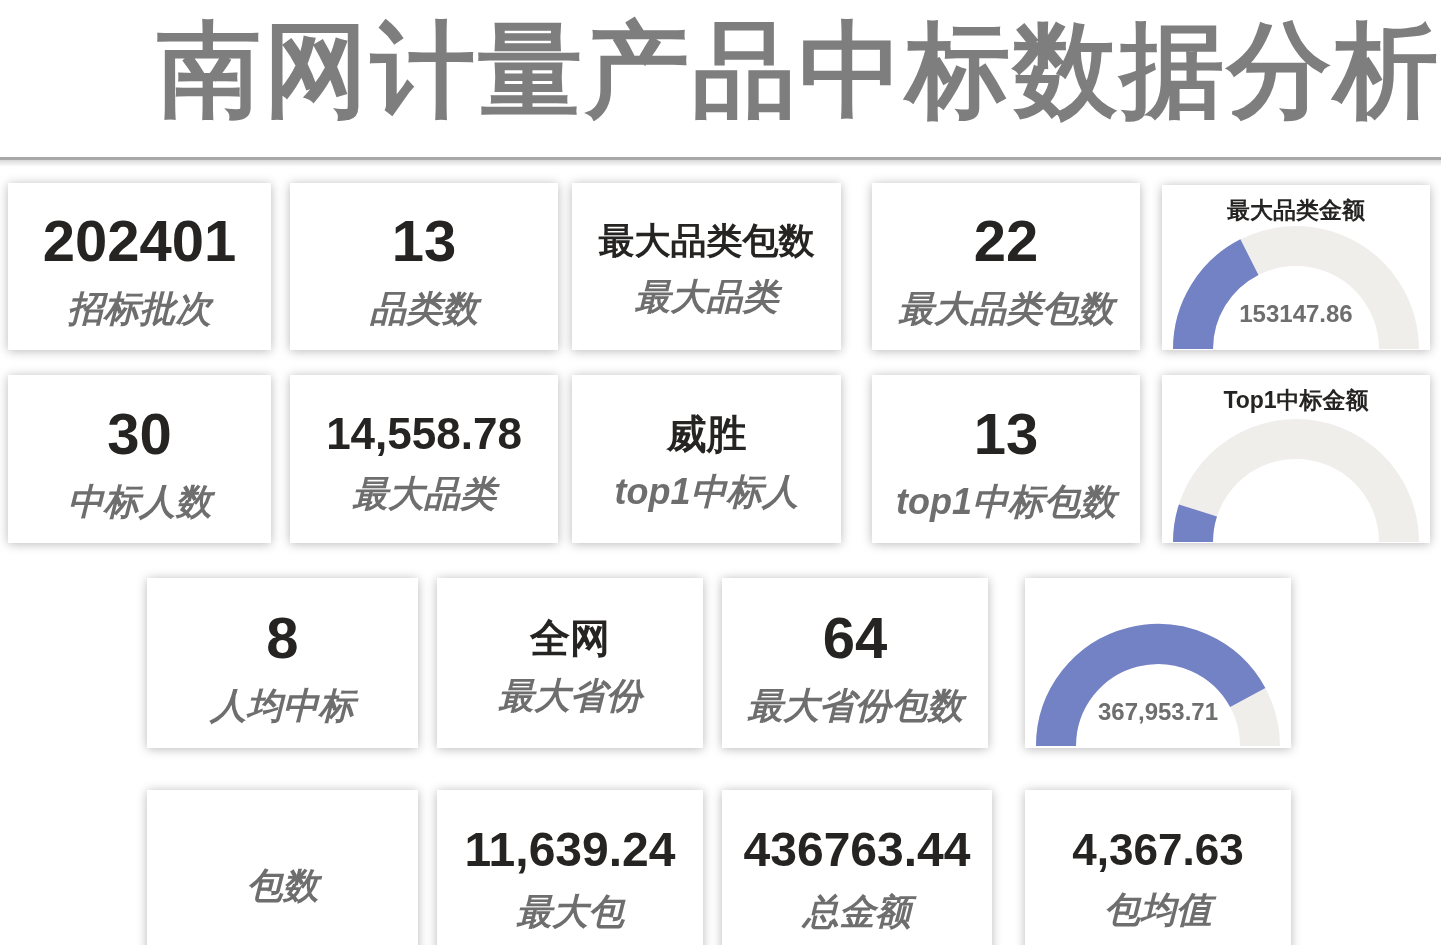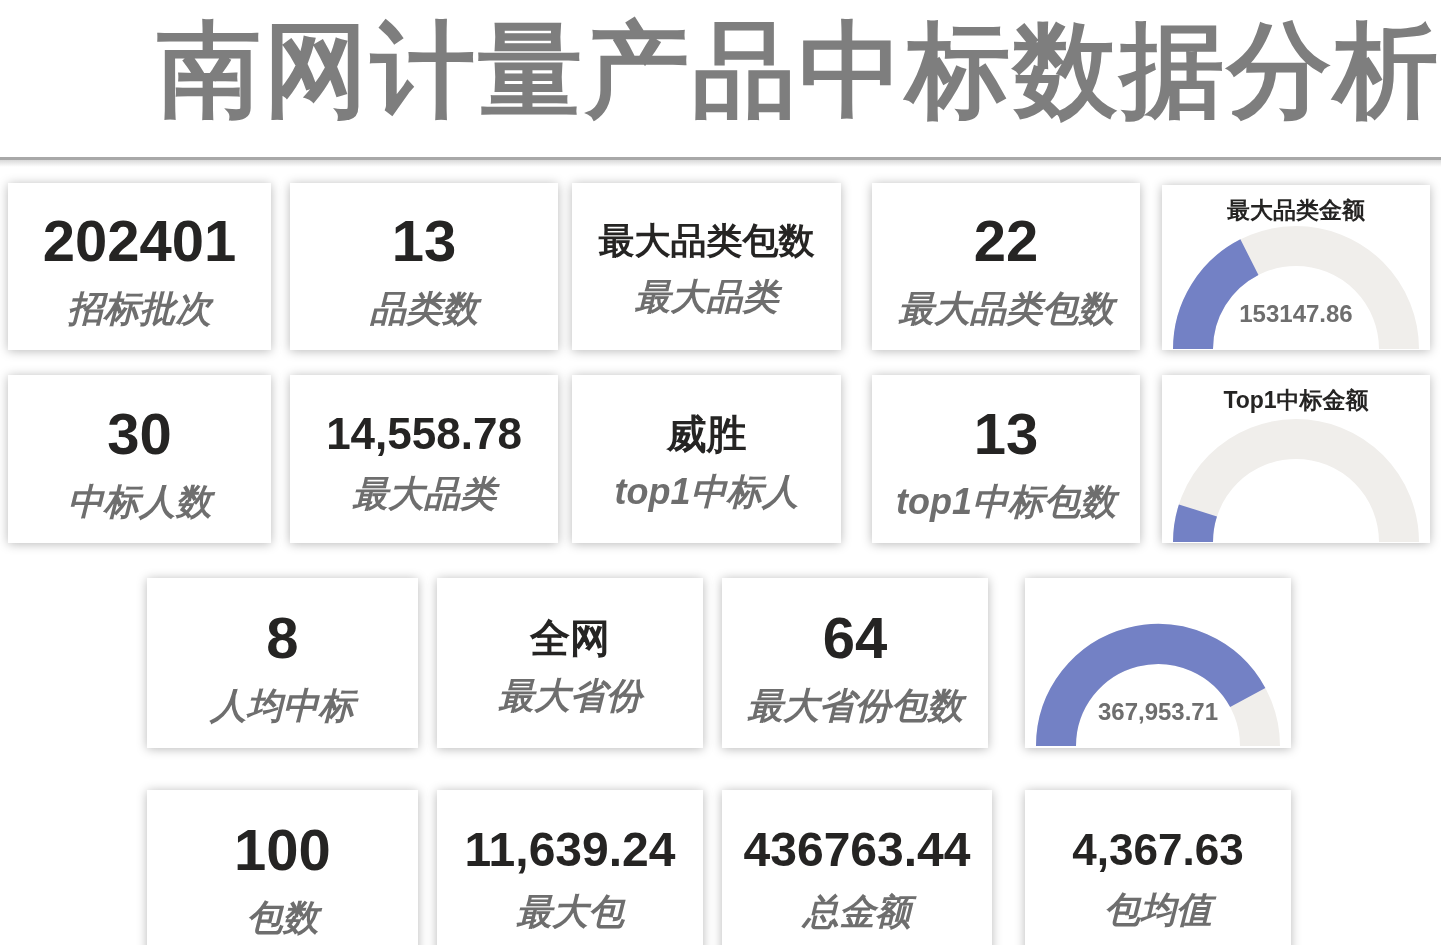--- a/index.html
+++ b/index.html
@@ -160,21 +160,20 @@
 </div>
 <div class="card gauge-card" style="left:1025px;top:578px;width:266px;height:170px">
   <svg class="gauge-svg" width="266" height="170" viewBox="0 0 266 170">
     <path class="track" d="M 31 168 A 102 102 0 0 1 235 168" stroke="#f0eeeb" stroke-width="40"></path>
     <path class="fill" d="M 31 168 A 102 102 0 0 1 222.75966604396905 119.55206555821856" stroke="#7381c5" stroke-width="40"></path>
   </svg>
   <div class="gauge-value">367,953.71</div>
 </div>
 
 <div class="card kpi" style="left:147px;top:790px;width:271px;height:170px">
-  <div class="kpi-value">100</div>
   <div class="kpi-label">包数</div>
 </div>
 <div class="card kpi" style="left:437px;top:790px;width:266px;height:170px">
   <div class="kpi-value f48">11,639.24</div>
   <div class="kpi-label">最大包</div>
 </div>
 <div class="card kpi" style="left:722px;top:790px;width:270px;height:170px">
   <div class="kpi-value f48">436763.44</div>
   <div class="kpi-label">总金额</div>
 </div>

